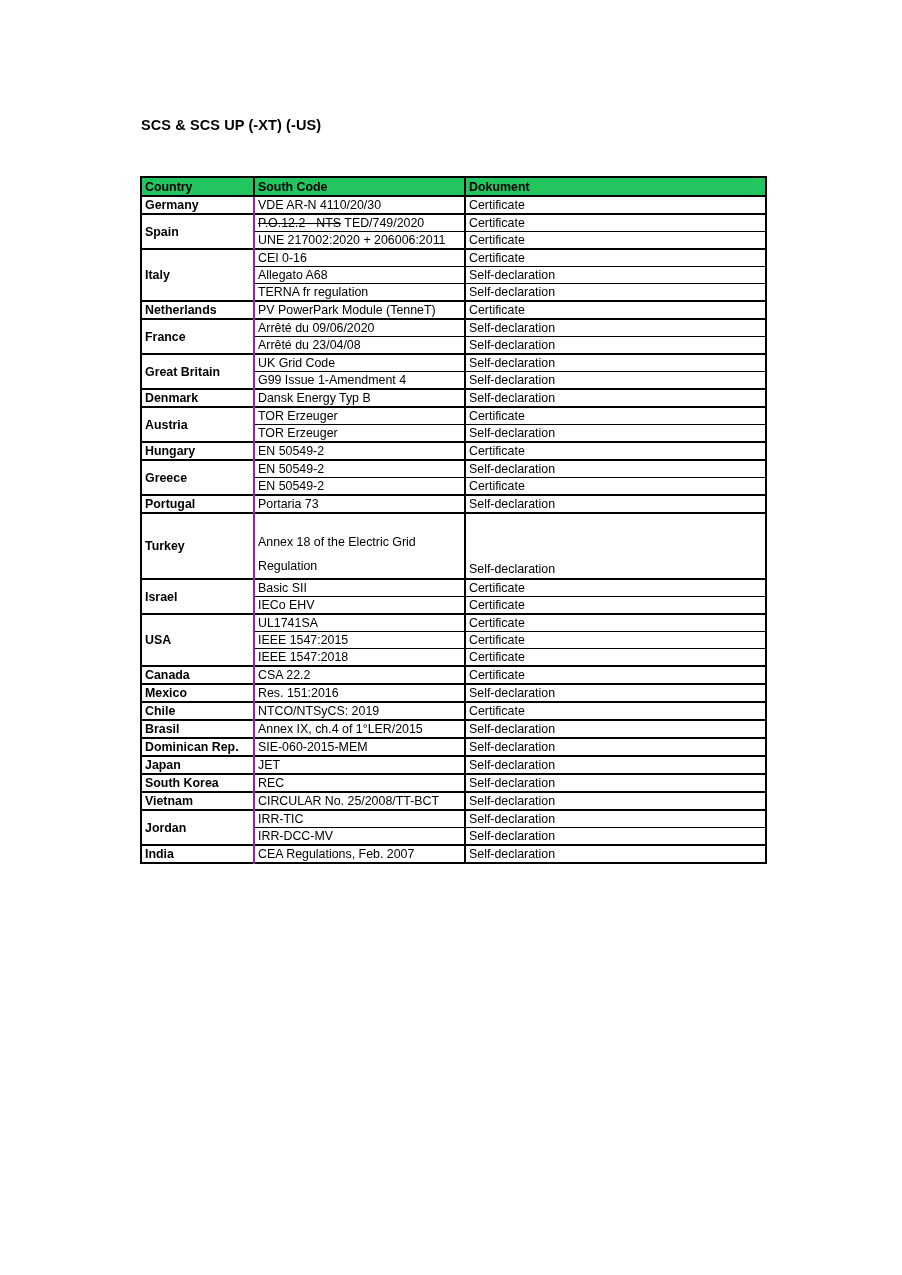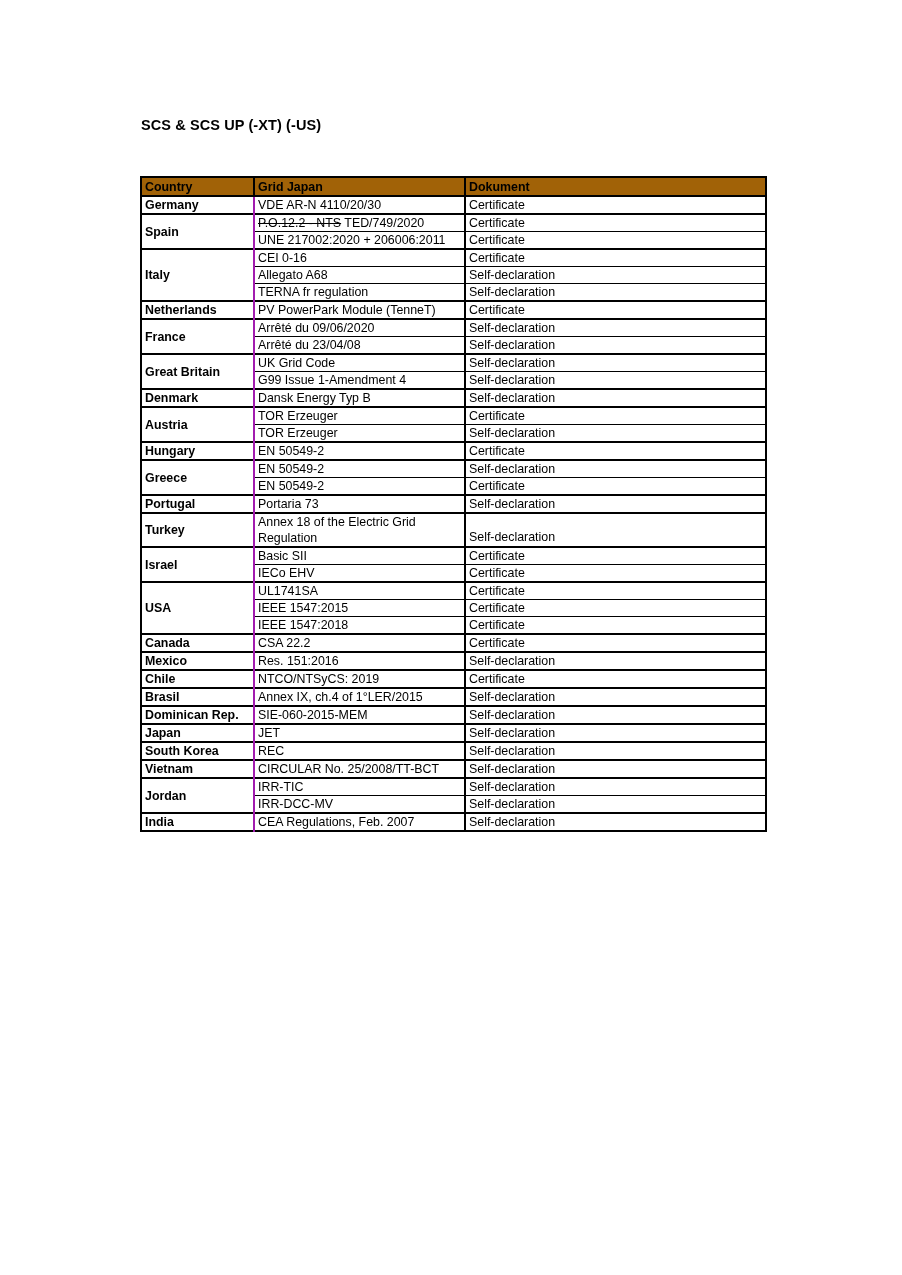--- a/index.html
+++ b/index.html
@@ -51,21 +51,21 @@
     font-size: 12.4px;
     line-height: 16px;
     height: 16px;
     vertical-align: middle;
     text-align: left;
     background: #ffffff;
     white-space: nowrap;
     overflow: hidden;
   }
   .grid-table thead th {
-    background: #a16207;
+    background: #22c55e;
     font-weight: bold;
     border-bottom: 2px solid #000000;
     height: 17px;
   }
   .grid-table td.country {
     font-weight: bold;
     border-right: 2px solid #a21caf;
   }
   .grid-table td.code {
     border-right: 2px solid #000000;
@@ -73,22 +73,22 @@
   }
   .grid-table thead th.country,
   .grid-table thead th.code {
     border-right: 2px solid #000000;
   }
   .grid-table tr.group-start > td {
     border-top: 2px solid #000000;
   }
   .grid-table td.code-wrap {
     white-space: normal;
-    line-height: 16px;
-    padding-top: 0;
+    line-height: 24px;
+    padding-top: 16px;
   }
   .grid-table td.doc-bottom {
     vertical-align: bottom;
     padding-bottom: 1px;
   }
   .strike {
     text-decoration: line-through;
   }
 </style>
 </head>
@@ -100,21 +100,21 @@
 
   <table class="grid-table">
     <colgroup>
       <col class="c-country">
       <col class="c-code">
       <col class="c-doc">
     </colgroup>
     <thead>
       <tr>
         <th class="country">Country</th>
-        <th class="code">Grid Japan</th>
+        <th class="code">South Code</th>
         <th>Dokument</th>
       </tr>
     </thead>
     <tbody id="table-body">
         <tr class="group-start">
           <td class="country">Germany</td>
           <td class="code">VDE AR-N 4110/20/30</td>
           <td class="">Certificate</td>
         </tr>
         <tr class="group-start">

